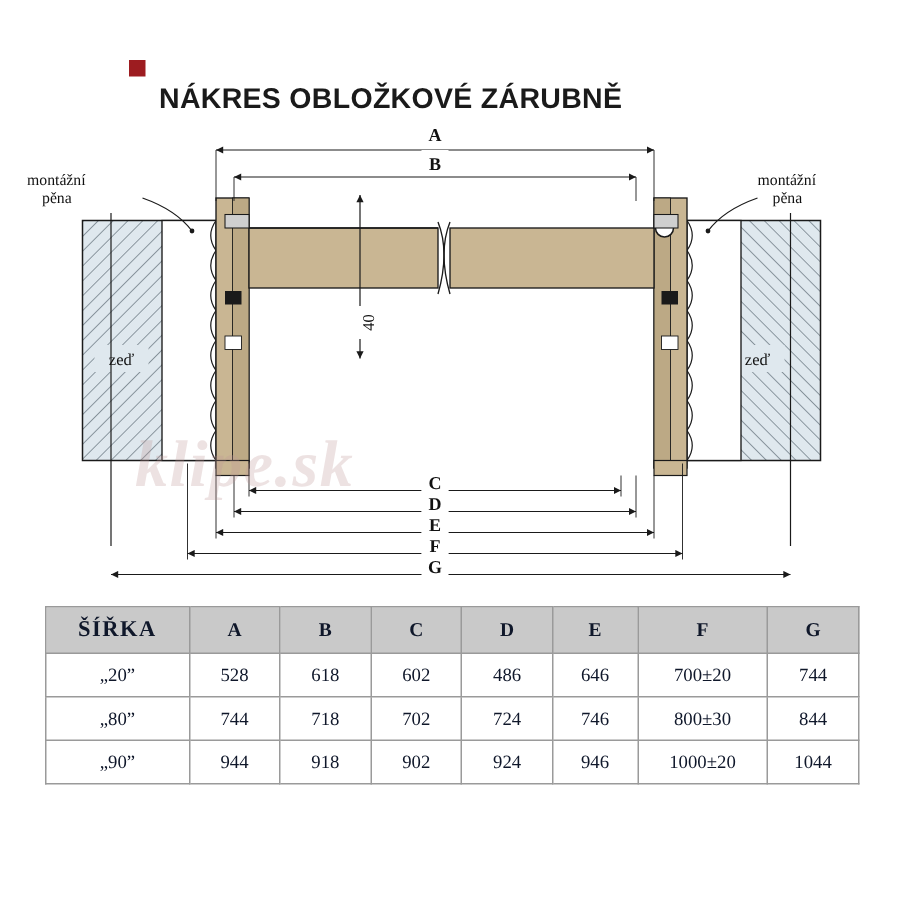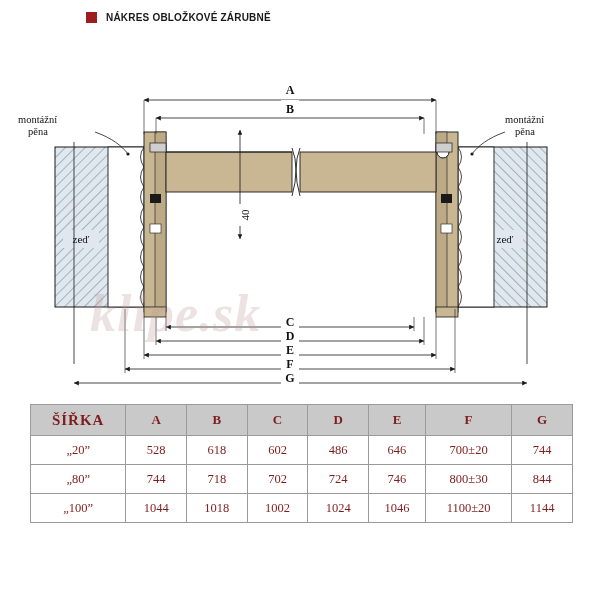--- a/index.html
+++ b/index.html
@@ -12,44 +12,44 @@
   }
   
   .title-row{
     position:absolute;left:86px;top:12px;
     display:flex;align-items:center;gap:9px;
   }
   .title-marker{
     width:11px;height:11px;background:#9d1c20;display:block;
   }
   .title-text{
-    font-size:10px;font-weight:bold;color:#1a1a1a;letter-spacing:.2px;
+    font-size:19px;font-weight:bold;color:#1a1a1a;letter-spacing:.2px;margin-top:44px;
   }
   
   .drawing{
     position:absolute;left:0;top:34px;width:600px;height:360px;
   }
   svg{display:block;}
   
   .watermark{
     position:absolute;left:90px;top:250px;
-    font-size:52px;font-style:italic;font-weight:bold;
+    font-size:44px;font-style:italic;font-weight:bold;
     color:rgba(190,150,150,0.28);
     letter-spacing:1px;
     pointer-events:none;
     font-family:"Liberation Serif", serif;
     text-align:right;
   }
   
   .table-wrap{
     position:absolute;left:30px;top:404px;width:543px;
   }
   table{
     border-collapse:collapse;width:543px;
-    font-size:12.5px;color:#7f1d1d;
+    font-size:12.5px;color:#0f172a;
   }
   th,td{
     border:1px solid #9a9a9a;
     text-align:center;
     height:28px;
     padding:0 2px;
     font-family:"Liberation Serif", serif;
   }
   thead th{
     background:#c9c9c9;
@@ -269,24 +269,24 @@
         <td class="first">„80”</td>
         <td>744</td>
         <td>718</td>
         <td>702</td>
         <td>724</td>
         <td>746</td>
         <td>800±30</td>
         <td>844</td>
       </tr>
       <tr>
-        <td class="first">„100”</td>
+        <td class="first">„90”</td>
+        <td>944</td>
+        <td>918</td>
+        <td>902</td>
+        <td>924</td>
+        <td>946</td>
+        <td>1000±20</td>
         <td>1044</td>
-        <td>1018</td>
-        <td>1002</td>
-        <td>1024</td>
-        <td>1046</td>
-        <td>1100±20</td>
-        <td>1144</td>
       </tr>
     </tbody>
   </table>
 </div>
 
 </body></html>

